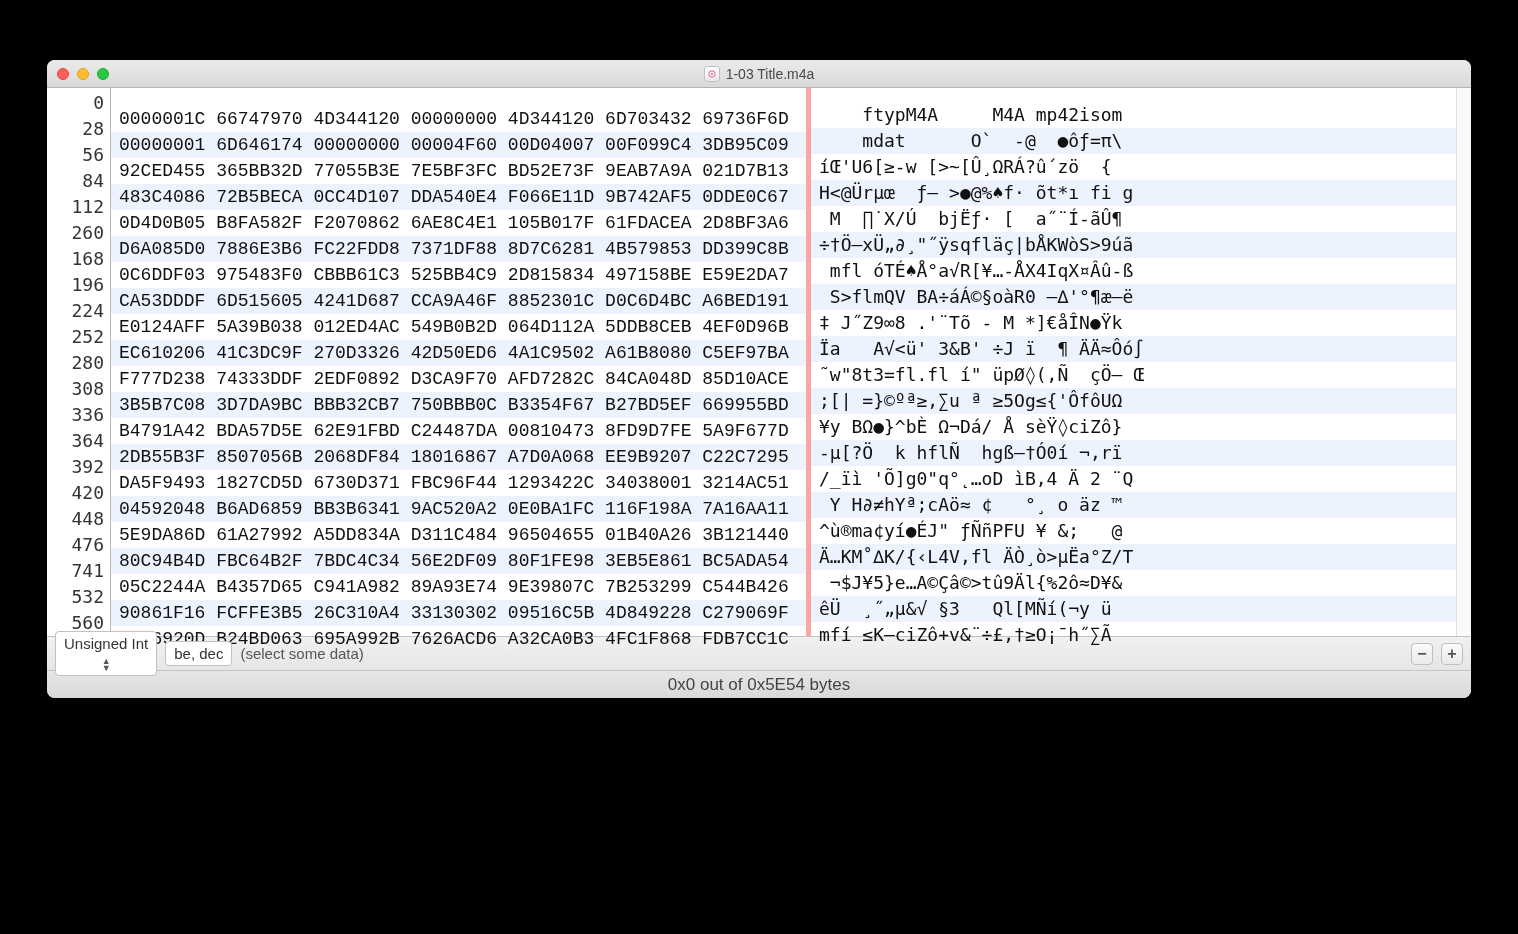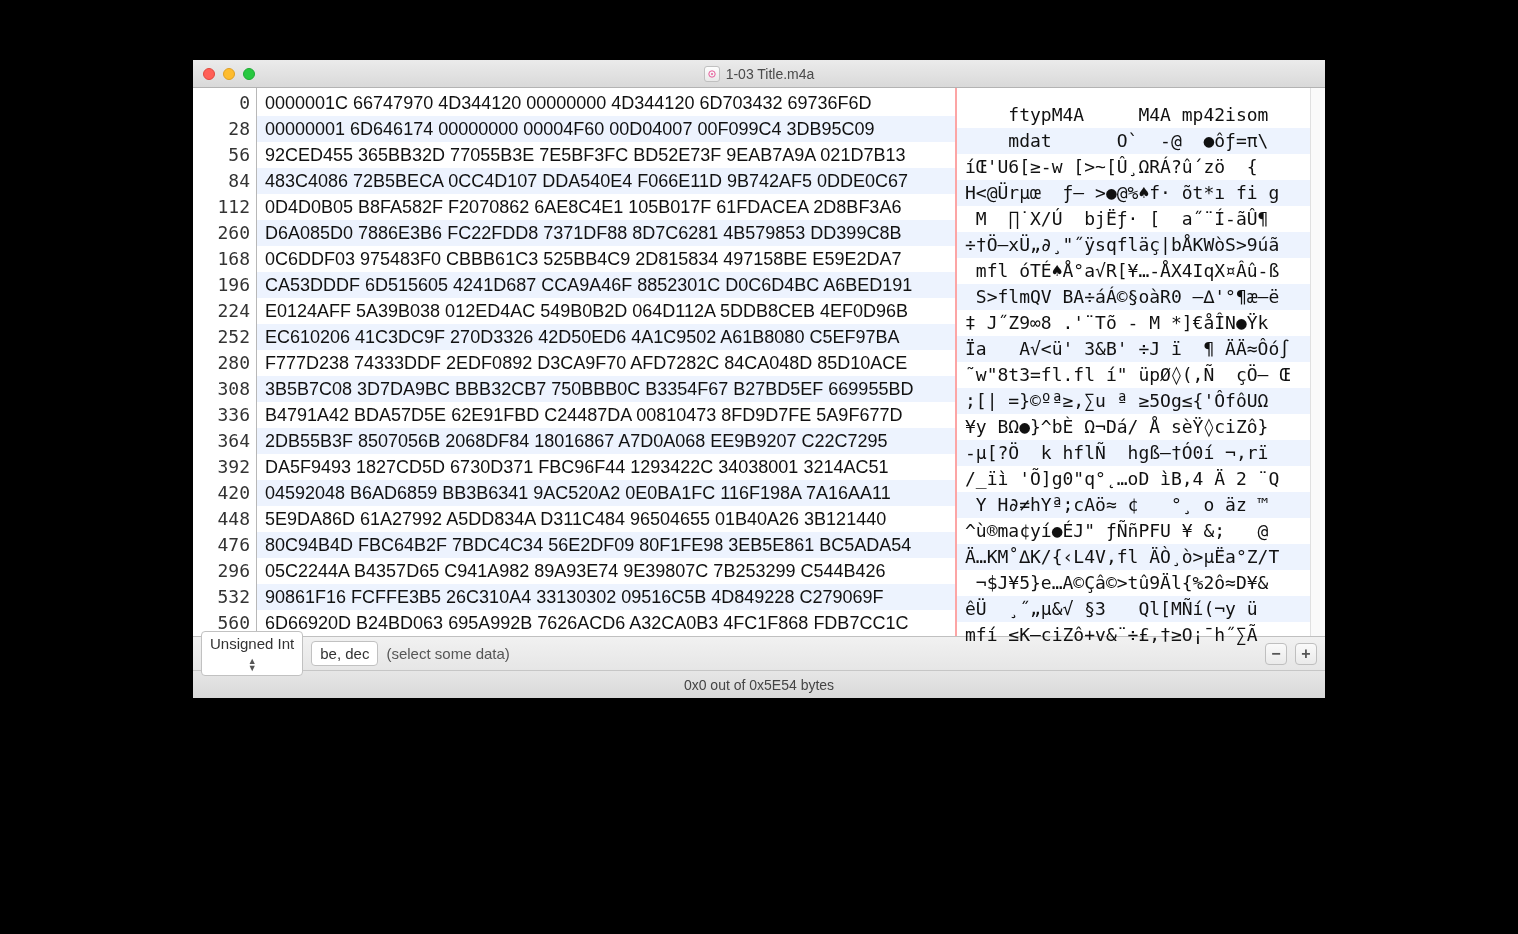--- a/index.html
+++ b/index.html
@@ -7,23 +7,23 @@
     background: #000;
     width: 1518px;
     height: 934px;
     font-family: -apple-system, BlinkMacSystemFont, "Helvetica Neue", sans-serif;
     display: flex;
     align-items: flex-start;
     justify-content: center;
     padding-top: 60px;
   }
   .window {
-    width: 1132px;
+    width: 1424px;
     background: #ececec;
-    border-radius: 0;
+    border-radius: 8px;
     box-shadow: 0 20px 60px rgba(0,0,0,0.5), 0 0 0 1px rgba(0,0,0,0.15);
     overflow: hidden;
   }
   .titlebar {
     height: 28px;
     background: linear-gradient(to bottom, #ebebeb, #d9d9d9);
     border-bottom: 1px solid #b3b3b3;
     display: flex;
     align-items: center;
     position: relative;
@@ -73,25 +73,25 @@
     background: #fff;
     text-align: right;
     font-family: "Menlo","Monaco",monospace;
     font-size: 18px;
     color: #333;
     padding-top: 2px;
   }
   .offset-col div { padding-right: 6px; height: 26px; line-height:26px; }
   .hex-col {
     flex: 0 0 700px;
-    border-right: 2px solid #fca5a5;
-    font-family: Liberation Sans, sans-serif;
+    border-right: 5px solid #fca5a5;
+    font-family: Liberation Mono, monospace;
     font-size: 18px;
     color: #111;
-    padding-top: 2px;
+    padding-top: 18px;
   }
   .ascii-col {
     flex: 1;
     font-family: "Menlo","Monaco",monospace;
     font-size: 18px;
     color: #111;
     padding-top: 14px;
   }
   .hex-col .row, .ascii-col .row {
     height: 26px; line-height:26px; padding-left: 8px; padding-right:8px;
@@ -141,21 +141,21 @@
     background: linear-gradient(to bottom,#fafafa,#eaeaea);
     display:flex;align-items:center;justify-content:center;
     font-size:16px;color:#555;cursor:pointer;
     font-weight:bold;
   }
   .statusbar {
     height: 28px;
     background: linear-gradient(to bottom, #e6e6e6, #d9d9d9);
     border-top: 1px solid #c6c6c6;
     display:flex;align-items:center;justify-content:center;
-    font-size: 14px;
+    font-size: 17px;
     color: #444;
     text-align: center;
   }
 </style>
 </head>
 <body>
 
 <div class="window">
 
   <div class="titlebar">
@@ -188,21 +188,21 @@
         <div>224</div>
         <div>252</div>
         <div>280</div>
         <div>308</div>
         <div>336</div>
         <div>364</div>
         <div>392</div>
         <div>420</div>
         <div>448</div>
         <div>476</div>
-        <div>296</div>
+        <div>741</div>
         <div>532</div>
         <div>560</div>
       </div>
     <div class="hex-col" id="hexcol">
         <div class="row">0000001C 66747970 4D344120 00000000 4D344120 6D703432 69736F6D</div>
         <div class="row alt">00000001 6D646174 00000000 00004F60 00D04007 00F099C4 3DB95C09</div>
         <div class="row">92CED455 365BB32D 77055B3E 7E5BF3FC BD52E73F 9EAB7A9A 021D7B13</div>
         <div class="row alt">483C4086 72B5BECA 0CC4D107 DDA540E4 F066E11D 9B742AF5 0DDE0C67</div>
         <div class="row">0D4D0B05 B8FA582F F2070862 6AE8C4E1 105B017F 61FDACEA 2D8BF3A6</div>
         <div class="row alt">D6A085D0 7886E3B6 FC22FDD8 7371DF88 8D7C6281 4B579853 DD399C8B</div>

